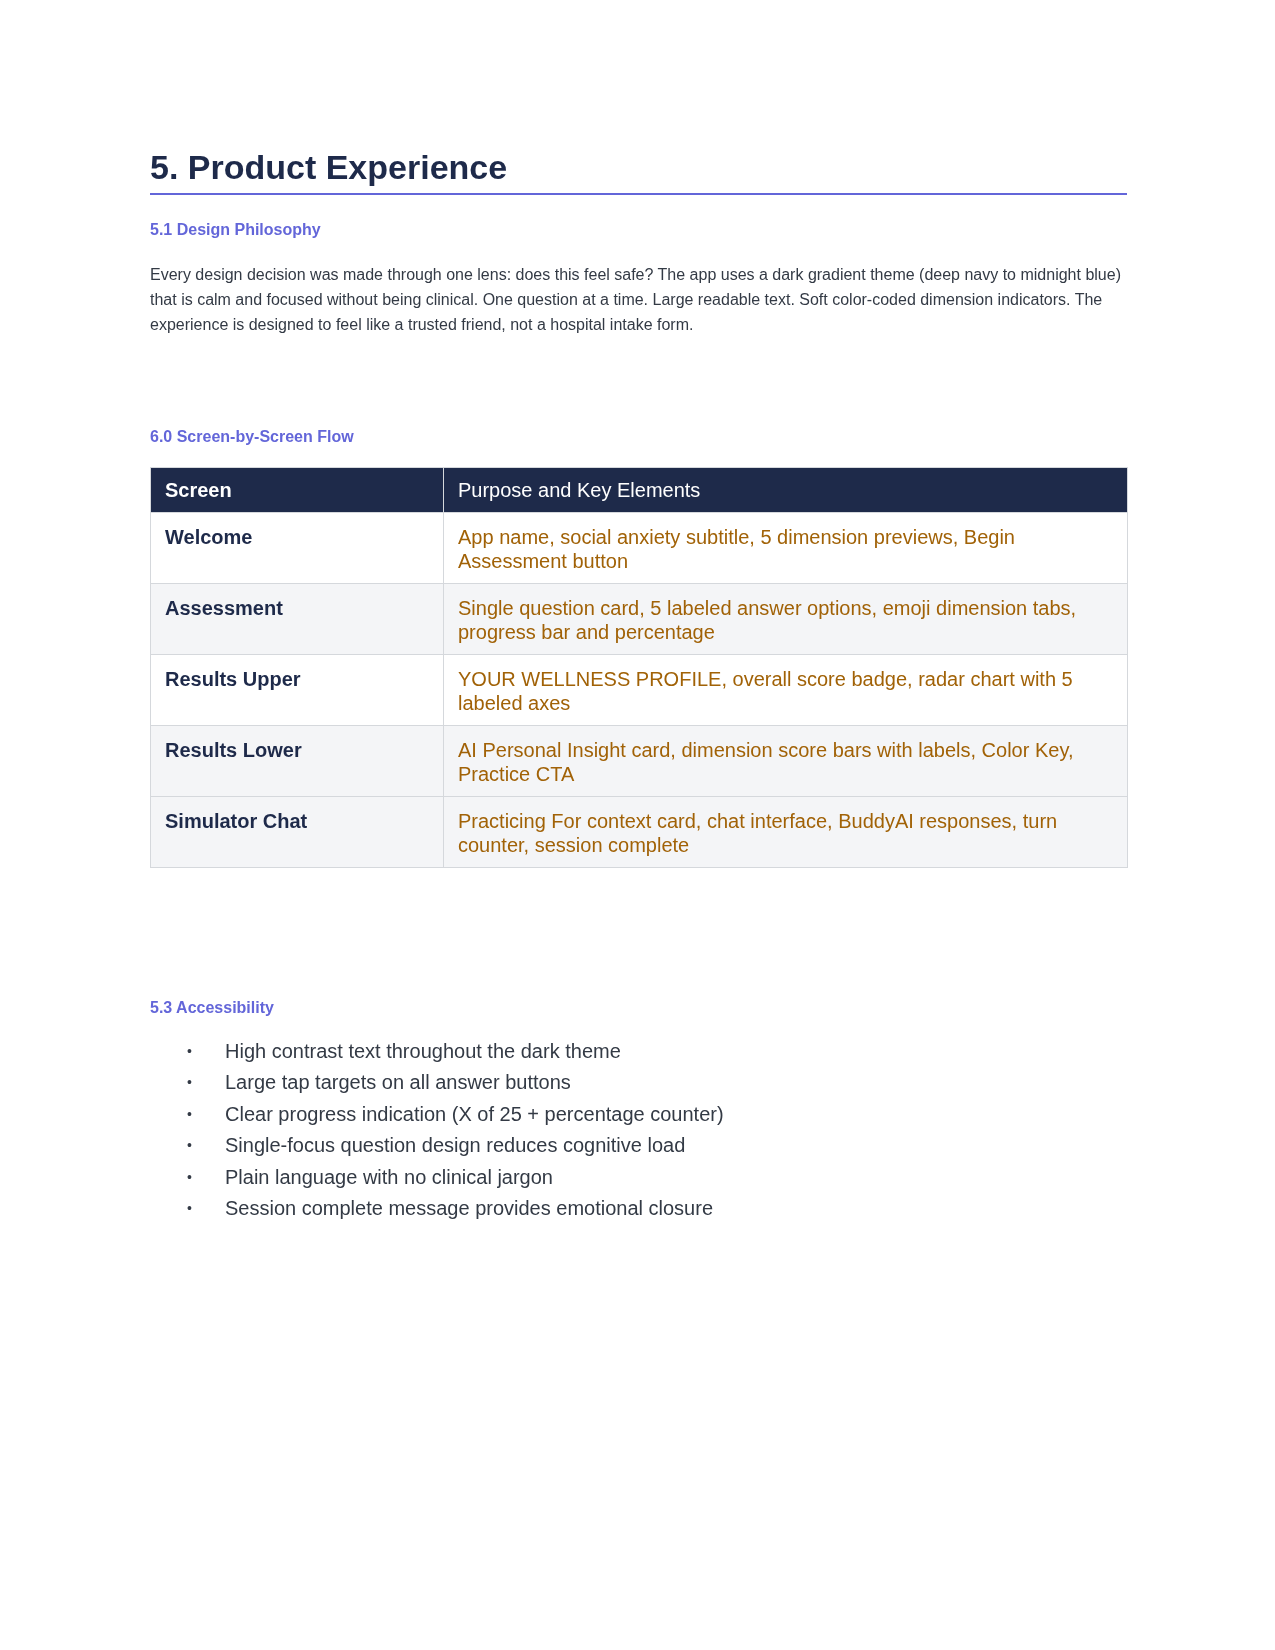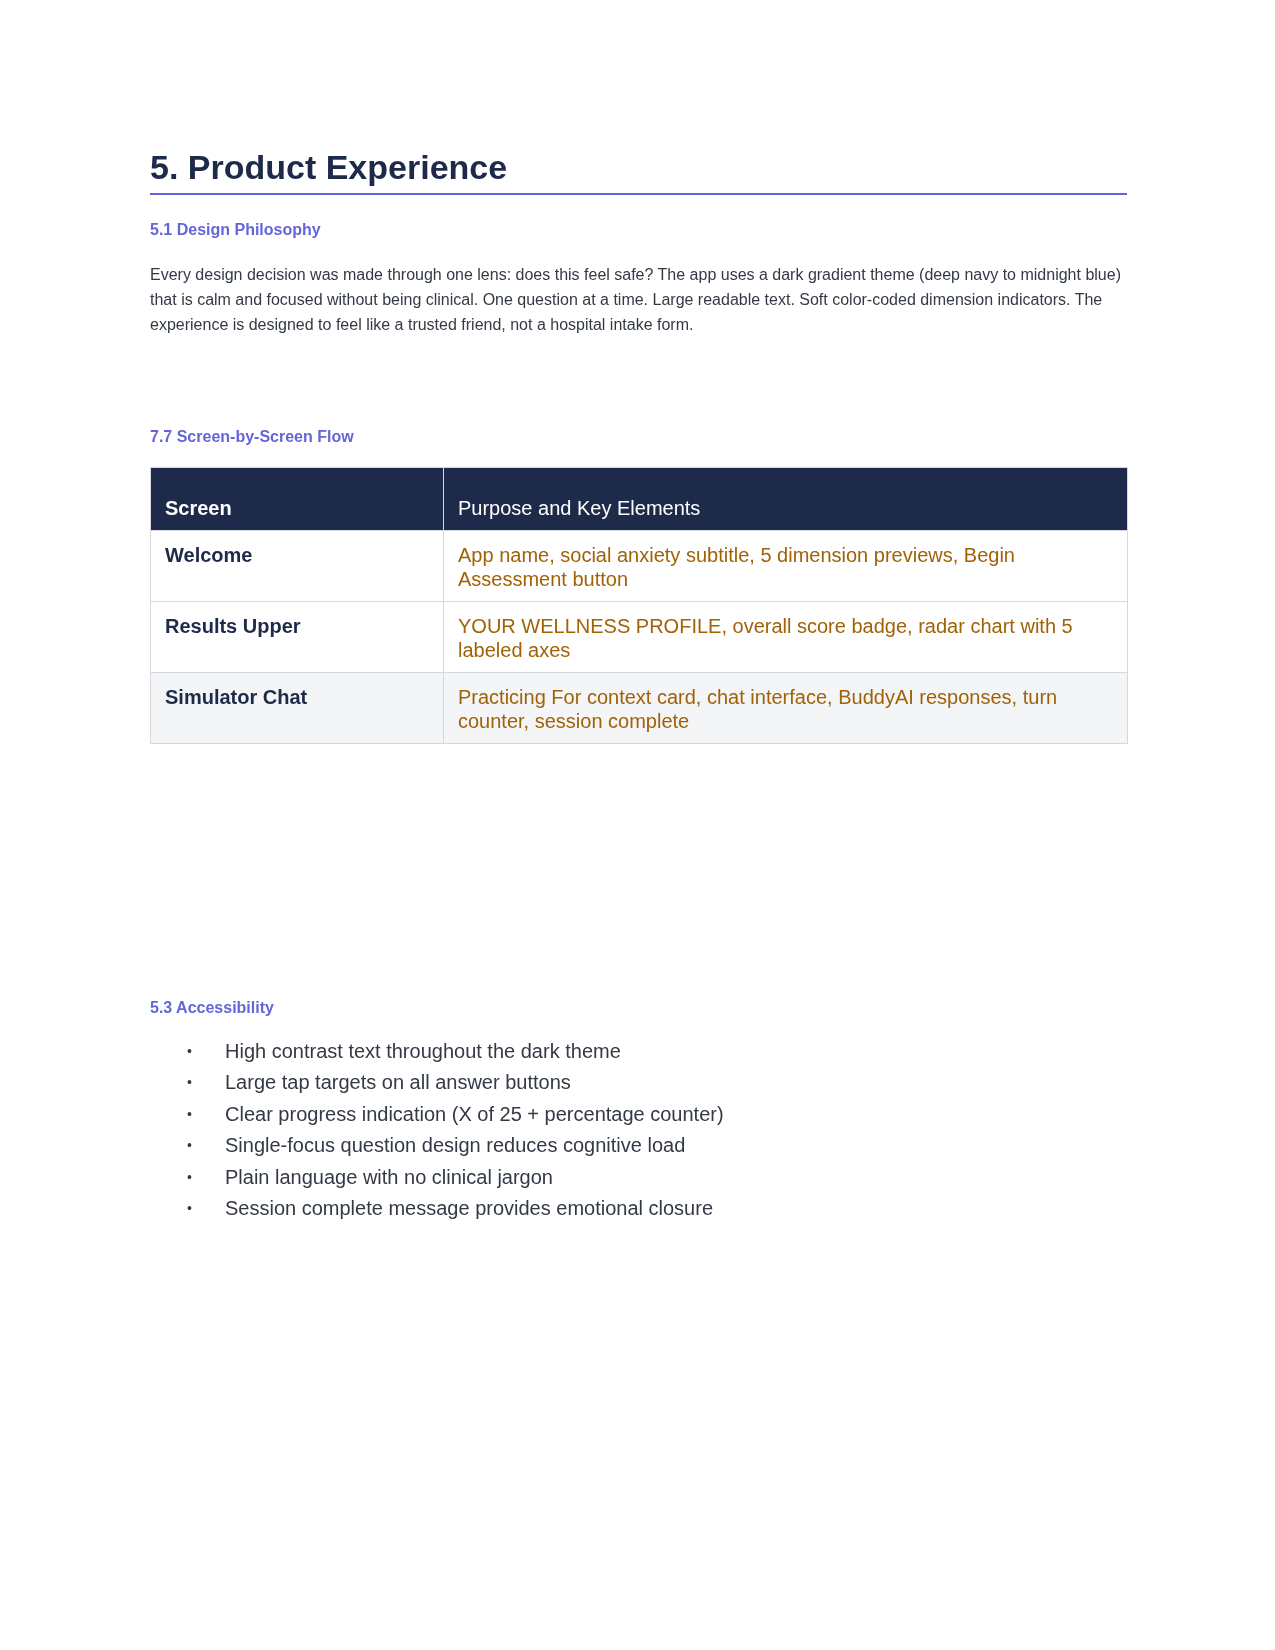--- a/index.html
+++ b/index.html
@@ -7,57 +7,65 @@
   .page { position: absolute; left: 150px; top: 0; width: 977px; }
   h1 { position: absolute; top: 148px; left: 0; margin: 0; font-size: 34px; font-weight: bold; color: #1e2a4a; white-space: nowrap; }
   .rule { position: absolute; top: 193px; left: 0; width: 977px; height: 2px; background: #6366d9; }
   h2 { position: absolute; left: 0; margin: 0; font-size: 16px; font-weight: bold; color: #6366d9; white-space: nowrap; }
   #h21 { top: 221px; }
   #h22 { top: 428px; }
   #h23 { top: 999px; }
   .para { position: absolute; top: 262px; left: 0; width: 977px; margin: 0; font-size: 16px; line-height: 25px; color: #333a45; }
   table { position: absolute; top: 467px; left: 0; width: 978px; border-collapse: collapse; font-size: 20px; }
   th, td { border: 1px solid #d5d8dc; text-align: left; vertical-align: top; padding: 12px 14px 10px 14px; line-height: 24px; }
-  th { background: #1e2a4a; color: #ffffff; height: 22px; padding-top: 28px; padding-bottom: 10px; }
+  th { background: #1e2a4a; color: #ffffff; height: 22px; padding-top: 10px; padding-bottom: 10px; }
   th.c1 { font-weight: bold; }
   th.c2 { font-weight: normal; }
   td.c1 { font-weight: bold; color: #1e2a4a; width: 264px; }
   td.c2 { color: #a16207; }
   tr.alt td { background: #f4f5f7; }
   tbody tr { height: 70px; }
   ul { position: absolute; top: 1036px; left: 0; margin: 0; padding: 0; list-style: none; font-size: 20px; color: #333a45; }
   li { position: relative; height: 31.4px; line-height: 31.4px; padding-left: 75px; white-space: nowrap; }
   li .bullet { position: absolute; left: 37px; top: 0; font-size: 14px; }
 </style>
 </head>
 <body>
 
 <div class="page">
   <h1>5. Product Experience</h1>
   <div class="rule"></div>
 
   <h2 id="h21">5.1 Design Philosophy</h2>
   <p class="para">Every design decision was made through one lens: does this feel safe? The app uses a dark gradient theme (deep navy to midnight blue) that is calm and focused without being clinical. One question at a time. Large readable text. Soft color-coded dimension indicators. The experience is designed to feel like a trusted friend, not a hospital intake form.</p>
 
-  <h2 id="h22">7.7 Screen-by-Screen Flow</h2>
+  <h2 id="h22">6.0 Screen-by-Screen Flow</h2>
   <table>
     <thead>
       <tr>
         <th class="c1">Screen</th>
         <th class="c2">Purpose and Key Elements</th>
       </tr>
     </thead>
     <tbody>
       <tr>
         <td class="c1">Welcome</td>
         <td class="c2">App name, social anxiety subtitle, 5 dimension previews, Begin Assessment button</td>
       </tr>
+      <tr class="alt">
+        <td class="c1">Assessment</td>
+        <td class="c2">Single question card, 5 labeled answer options, emoji dimension tabs, progress bar and percentage</td>
+      </tr>
       <tr>
         <td class="c1">Results Upper</td>
         <td class="c2">YOUR WELLNESS PROFILE, overall score badge, radar chart with 5 labeled axes</td>
+      </tr>
+      <tr class="alt">
+        <td class="c1">Results Lower</td>
+        <td class="c2">AI Personal Insight card, dimension score bars with labels, Color Key, Practice CTA</td>
       </tr>
       <tr class="alt">
         <td class="c1">Simulator Chat</td>
         <td class="c2">Practicing For context card, chat interface, BuddyAI responses, turn counter, session complete</td>
       </tr>
     </tbody>
   </table>
 
   <h2 id="h23">5.3 Accessibility</h2>
   <ul>

